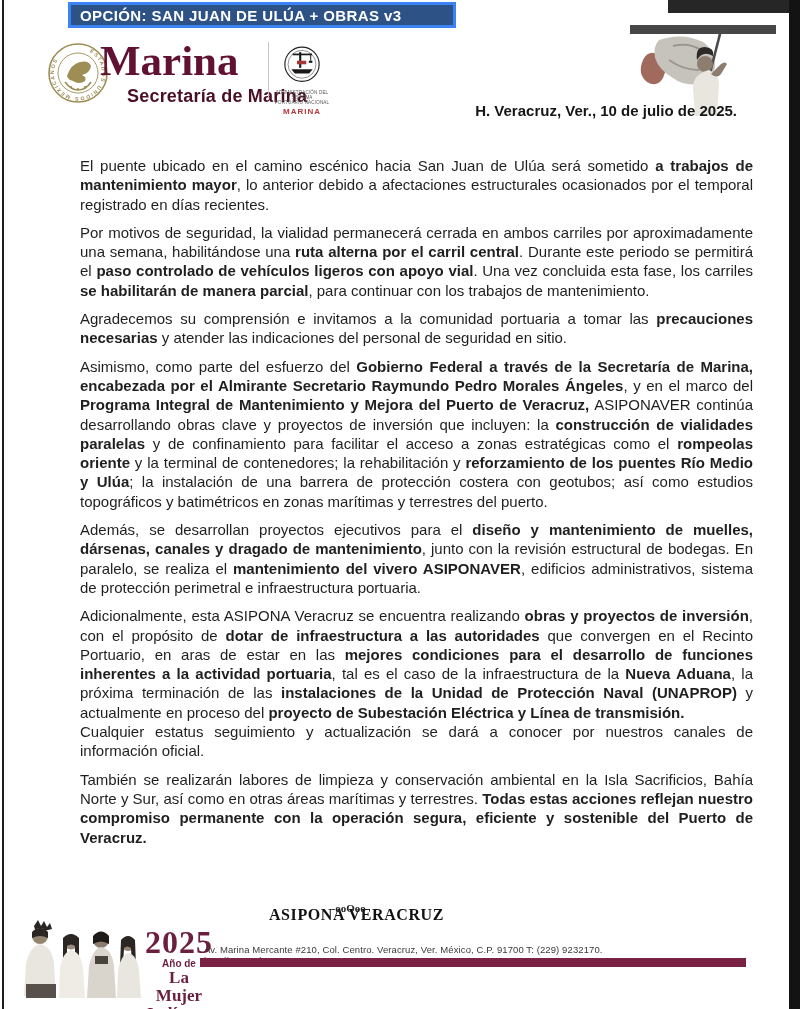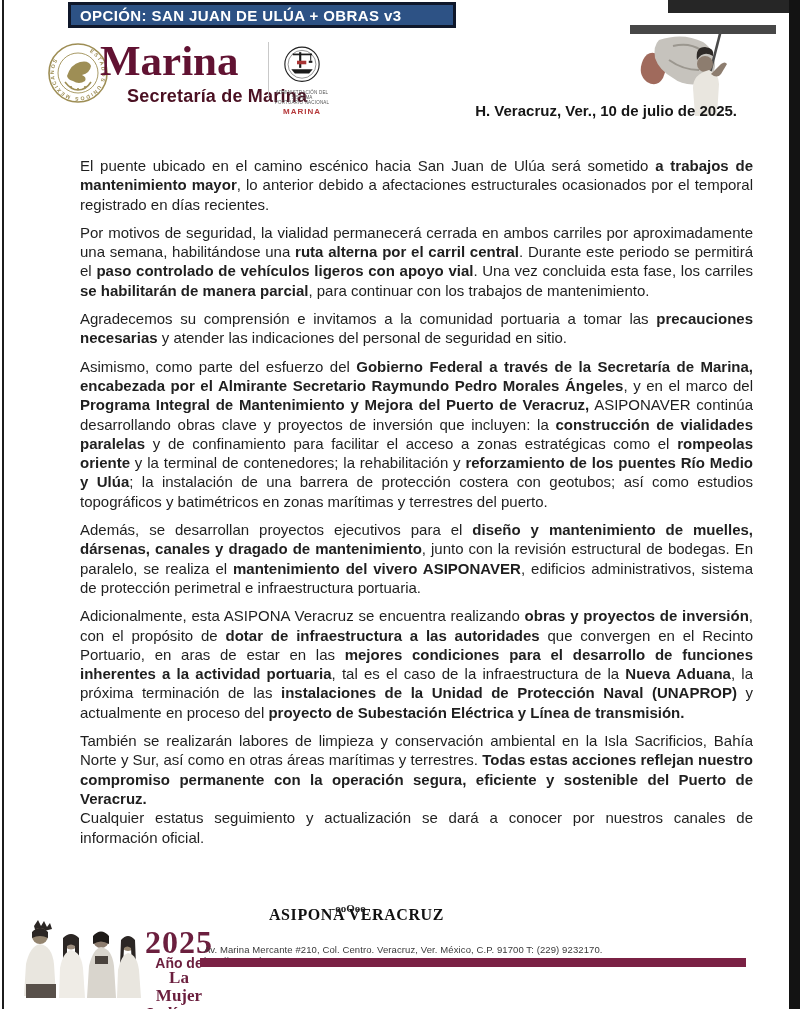--- a/index.html
+++ b/index.html
@@ -9,21 +9,21 @@
   }
   
   .edge-left{position:absolute;left:2px;top:0;width:2px;height:100%;background:#1c1c1c;}
   .edge-right{position:absolute;left:789px;top:0;width:11px;height:100%;background:#131313;}
   .scan-shadow-a{position:absolute;left:668px;top:0;width:121px;height:13px;background:#262626;}
   .scan-shadow-b{position:absolute;left:630px;top:25px;width:146px;height:9px;background:#474747;}
 
   
   .banner{
     position:absolute;left:68px;top:2px;width:373px;height:20px;
-    background:#2d5285;border:3px solid #0f172a;
+    background:#2d5285;border:3px solid #3b82f6;
     display:flex;align-items:center;padding-left:9px;
   }
   .banner span{color:#ffffff;font-weight:700;font-size:15px;letter-spacing:.4px;}
 
   
   .seal{position:absolute;left:47px;top:42px;width:62px;height:62px;}
   .marina-wordmark{
     position:absolute;left:100px;top:38px;width:150px;
     font-family:"Liberation Serif",serif;font-weight:700;font-size:43px;line-height:46px;color:#611232;
   }
@@ -60,21 +60,21 @@
   }
   .flourish{
     position:absolute;left:64px;top:902px;width:673px;text-align:center;transform:translateX(-50px);
     font-family:"Liberation Serif",serif;font-weight:700;font-size:11px;color:#222;
   }
 
   
   .women-art{position:absolute;left:16px;top:920px;width:130px;height:80px;}
   .year-block{position:absolute;left:144px;top:926px;width:70px;text-align:center;color:#6b1f3e;}
   .year-number{font-family:"Liberation Serif",serif;font-weight:700;font-size:32px;line-height:32px;letter-spacing:1px;}
-  .year-caption{font-size:14px;font-weight:700;line-height:11px;}
+  .year-caption{font-size:10px;font-weight:700;line-height:11px;}
   .campaign{font-family:"Liberation Serif",serif;font-weight:700;font-size:17px;line-height:18px;}
   .address{
     position:absolute;left:204px;top:944px;width:520px;
     font-size:9.5px;color:#3a3a3a;letter-spacing:.1px;
   }
   .footer-bar{position:absolute;left:200px;top:958px;width:546px;height:9px;background:#7a2144;}
 </style>
 </head>
 <body>
 
@@ -142,22 +142,22 @@
 
   <div class="dateline">H. Veracruz, Ver., 10 de julio de 2025.</div>
 
   <div class="body-block">
       <p class="para"><span>El puente ubicado en el camino escénico hacia San Juan de Ulúa será sometido </span><span class="b">a trabajos de mantenimiento mayor</span><span>, lo anterior debido a afectaciones estructurales ocasionados por el temporal registrado en días recientes.</span></p>
       <p class="para"><span>Por motivos de seguridad, la vialidad permanecerá cerrada en ambos carriles por aproximadamente una semana, habilitándose una </span><span class="b">ruta alterna por el carril central</span><span>. Durante este periodo se permitirá el </span><span class="b">paso controlado de vehículos ligeros con apoyo vial</span><span>. Una vez concluida esta fase, los carriles </span><span class="b">se habilitarán de manera parcial</span><span>, para continuar con los trabajos de mantenimiento.</span></p>
       <p class="para"><span>Agradecemos su comprensión e invitamos a la comunidad portuaria a tomar las </span><span class="b">precauciones necesarias</span><span> y atender las indicaciones del personal de seguridad en sitio.</span></p>
       <p class="para"><span>Asimismo, como parte del esfuerzo del </span><span class="b">Gobierno Federal a través de la Secretaría de Marina, encabezada por el Almirante Secretario Raymundo Pedro Morales Ángeles</span><span>, y en el marco del </span><span class="b">Programa Integral de Mantenimiento y Mejora del Puerto de Veracruz,</span><span> ASIPONAVER continúa desarrollando obras clave y proyectos de inversión que incluyen: la </span><span class="b">construcción de vialidades paralelas</span><span> y de confinamiento para facilitar el acceso a zonas estratégicas como el </span><span class="b">rompeolas oriente</span><span> y la terminal de contenedores; la rehabilitación y </span><span class="b">reforzamiento de los puentes Río Medio y Ulúa</span><span>; la instalación de una barrera de protección costera con geotubos; así como estudios topográficos y batimétricos en zonas marítimas y terrestres del puerto.</span></p>
       <p class="para"><span>Además, se desarrollan proyectos ejecutivos para el </span><span class="b">diseño y mantenimiento de muelles, dársenas, canales y dragado de mantenimiento</span><span>, junto con la revisión estructural de bodegas. En paralelo, se realiza el </span><span class="b">mantenimiento del vivero ASIPONAVER</span><span>, edificios administrativos, sistema de protección perimetral e infraestructura portuaria.</span></p>
       <p class="para"><span>Adicionalmente, esta ASIPONA Veracruz se encuentra realizando </span><span class="b">obras y proyectos de inversión</span><span>, con el propósito de </span><span class="b">dotar de infraestructura a las autoridades</span><span> que convergen en el Recinto Portuario, en aras de estar en las </span><span class="b">mejores condiciones para el desarrollo de funciones inherentes a la actividad portuaria</span><span>, tal es el caso de la infraestructura de la </span><span class="b">Nueva Aduana</span><span>, la próxima terminación de las </span><span class="b">instalaciones de la Unidad de Protección Naval (UNAPROP)</span><span> y actualmente en proceso del </span><span class="b">proyecto de Subestación Eléctrica y Línea de transmisión.</span></p>
+      <p class="para tight"><span>Cualquier estatus seguimiento y actualización se dará a conocer por nuestros canales de información oficial.</span></p>
       <p class="para"><span>También se realizarán labores de limpieza y conservación ambiental en la Isla Sacrificios, Bahía Norte y Sur, así como en otras áreas marítimas y terrestres. </span><span class="b">Todas estas acciones reflejan nuestro compromiso permanente con la operación segura, eficiente y sostenible del Puerto de Veracruz.</span></p>
-      <p class="para tight"><span>Cualquier estatus seguimiento y actualización se dará a conocer por nuestros canales de información oficial.</span></p>
     </div>
 
   <div class="signature">ASIPONA VERACRUZ</div>
   <div class="flourish">-ooOoo-</div>
 
   <div class="women-art">
     <svg width="130" height="80" viewBox="0 0 130 80">
       <path d="M18 6 l4 -6 3 6 3 -5 3 6 3 -4 2 6 -16 4 z" fill="#2b2624"></path>
       <circle cx="24" cy="16" r="8" fill="#93846f"></circle>
       <path d="M16 12 q8 -8 16 0 l0 6 q-8 -4 -16 0 z" fill="#2b2624"></path>

